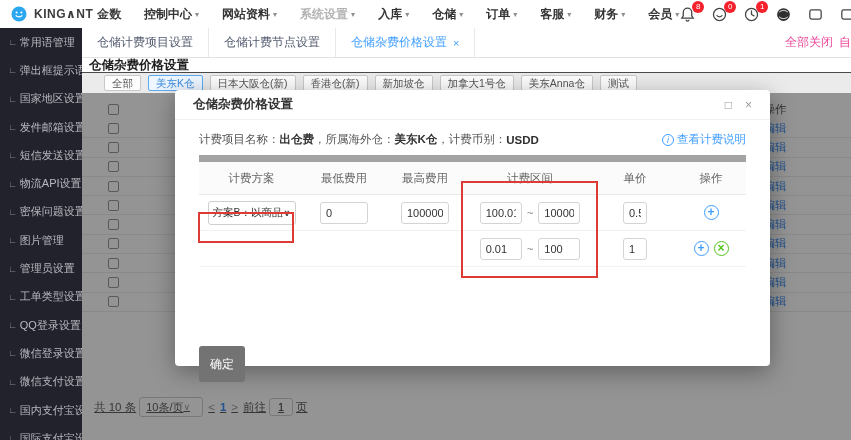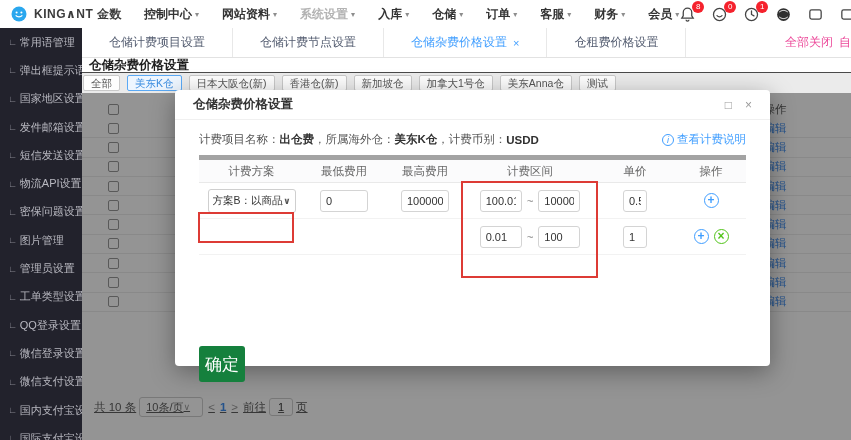--- a/index.html
+++ b/index.html
@@ -23,29 +23,29 @@
 
   
   .sidebar { position:absolute; left:0; top:28px; width:82px; height:412px; background:#22222c; overflow:hidden; }
   .side-item { height:28.3px; display:flex; align-items:center; padding-left:8px; font-size:11px;
     color:#b9b9c1; white-space:nowrap; overflow:hidden; cursor:pointer; }
   .side-item .tree { color:#84848e; margin-right:3px; font-size:9px; }
 
   
   .main { position:absolute; left:82px; top:28px; right:0; bottom:0; background:#fff; }
   .tabbar { height:30px; display:flex; align-items:stretch; border-bottom:1px solid #e2e2e2; background:#fff; }
-  .tab { display:flex; align-items:center; padding:0 27px; font-size:12px; color:#515a6e;
+  .tab { display:flex; align-items:center; padding:0 15px; font-size:12px; color:#515a6e;
     border-right:1px solid #e8e8e8; cursor:pointer; white-space:nowrap; }
   .tab.active { color:#409eff; }
   .tab .close { margin-left:6px; color:#409eff; font-size:11px; }
   .tabbar-right { margin-left:auto; display:flex; align-items:center; gap:6px; font-size:12px;
     color:#ec4899; white-space:nowrap; overflow:hidden; }
   .page-heading { height:15px; line-height:15px; font-size:12.5px; font-weight:bold; color:#1f1f1f;
     padding-left:7px; border-bottom:1px solid #4a4a4a; }
-  .filter-band { height:20px; background:#ebebeb; display:flex; align-items:center; padding-left:1px; gap:7px; }
+  .filter-band { height:20px; background:#ebebeb; display:flex; align-items:center; padding-left:22px; gap:7px; }
   .fbtn { height:16px; line-height:14px; padding:0 7px; font-size:10.5px; background:#fdfdfd;
     border:1px solid #c9c9c9; border-radius:2px; color:#555; cursor:pointer; white-space:nowrap; }
   .fbtn.selected { background:#eef6ff; border-color:#5aa9f5; color:#3c8de0; }
 
   .content-body { position:absolute; left:0; right:0; top:65px; bottom:0; background:#fff; overflow:hidden; }
   .bg-table { margin-top:6px; }
   .bg-hrow { height:20px; display:flex; align-items:center; font-size:11.5px; color:#5a5a5a; }
   .bg-row { height:19.3px; display:flex; align-items:center; border-bottom:1px solid #ececec; font-size:11.5px; }
   .cb { width:11px; height:11px; border:1px solid #9a9a9a; background:#fff; border-radius:2px; margin-left:26px; flex:none; }
   .act { margin-left:auto; margin-right:56px; width:40px; text-align:center; }
@@ -68,39 +68,39 @@
   .modal-title { font-size:12.5px; font-weight:bold; color:#333; }
   .win-controls { margin-left:auto; display:flex; gap:13px; color:#9a9a9a; font-size:12px; }
   .win-controls span { cursor:pointer; }
   .modal-body { padding:0 24px; position:relative; height:246px; }
   .info-row { padding-top:12px; display:flex; align-items:center; font-size:11.5px; color:#555; }
   .info-row b { color:#303030; }
   .help-link { margin-left:auto; color:#409eff; display:flex; align-items:center; gap:3px; cursor:pointer; }
   .info-icon { width:12px; height:12px; border-radius:50%; border:1px solid #409eff; color:#409eff;
     font-size:9px; line-height:11px; text-align:center; font-style:italic; }
   .fee-table { margin-top:8px; font-size:11.5px; }
-  .ft-head { display:flex; height:28px; align-items:center; background:#fbfbfc;
-    border-top:5px solid #a3a3a3; border-bottom:1px solid #e9e9e9; color:#666; }
+  .ft-head { display:flex; height:40px; align-items:center; background:#fbfbfc;
+    border-top:7px solid #a3a3a3; border-bottom:1px solid #e9e9e9; color:#666; }
   .ft-row { display:flex; height:36px; align-items:center; border-bottom:1px solid #f2f2f2; }
   .cell { display:flex; align-items:center; justify-content:center; flex:none; gap:5px; }
   .c1{width:105px}.c2{width:80px}.c3{width:82px}.c4{width:128px}.c5{width:82px}.c6{width:70px}
   .select-box { width:88px; height:24px; border:1px solid #cfcfcf; border-radius:3px; background:#fff;
     display:flex; align-items:center; padding:0 4px; font-size:10.5px; color:#333; cursor:pointer; }
   .select-box .stext { overflow:hidden; white-space:nowrap; }
   .select-box .scaret { margin-left:auto; font-size:9px; color:#555; font-weight:bold; }
   .ti { height:22px; border:1px solid #d4d4d4; border-radius:3px; font-size:11px; padding:0 5px;
     color:#333; font-family:inherit; }
   .iw50{width:48px}.iw44{width:42px}.iw40{width:24px}
   .tilde { color:#888; }
   .ic-circle { width:15px; height:15px; border-radius:50%; text-align:center; line-height:13px;
     font-size:12px; font-weight:bold; cursor:pointer; flex:none; }
   .ic-plus { border:1px solid #409eff; color:#409eff; }
   .ic-remove { border:1px solid #52c41a; color:#52c41a; }
-  .confirm-btn { position:absolute; left:24px; top:226px; width:46px; height:36px; background:#15803d;
-    color:#fff; font-size:17px; border-radius:3px; display:flex; align-items:center; justify-content:center;
+  .confirm-btn { position:absolute; left:24px; top:226px; width:46px; height:36px; background:#737373;
+    color:#fff; font-size:12px; border-radius:3px; display:flex; align-items:center; justify-content:center;
     cursor:pointer; }
   .redbox { position:absolute; border:2px solid #dd3b35; z-index:20; pointer-events:none; }
   .red1 { left:23px; top:92px; width:96px; height:31px; }
   .red2 { left:286px; top:61px; width:137px; height:97px; }
 </style>
 </head>
 <body>
 
 <div class="app">
 
@@ -261,23 +261,20 @@
     <div class="tabbar">
       <div class="tab">
           <span>仓储计费项目设置</span>
         </div>
       <div class="tab">
           <span>仓储计费节点设置</span>
         </div>
       <div class="tab active">
           <span>仓储杂费价格设置</span>
           <span class="close">×</span>
-        </div>
-      <div class="tab">
-          <span>仓租费价格设置</span>
         </div>
       <div class="tabbar-right">
         <span>全部关闭</span>
         <span>自</span>
       </div>
     </div>
 
     <div class="page-heading">仓储杂费价格设置</div>
 
     <div class="filter-band">

